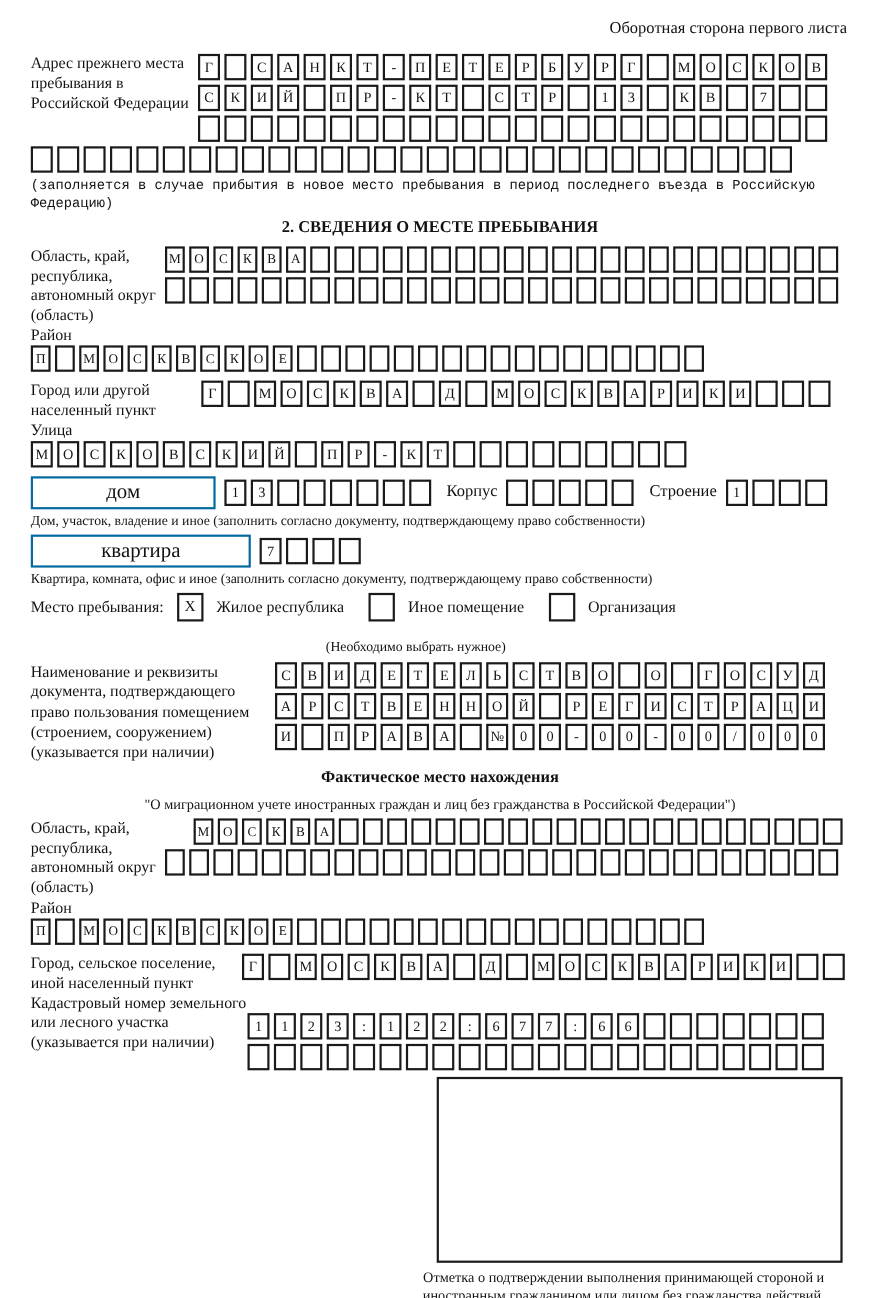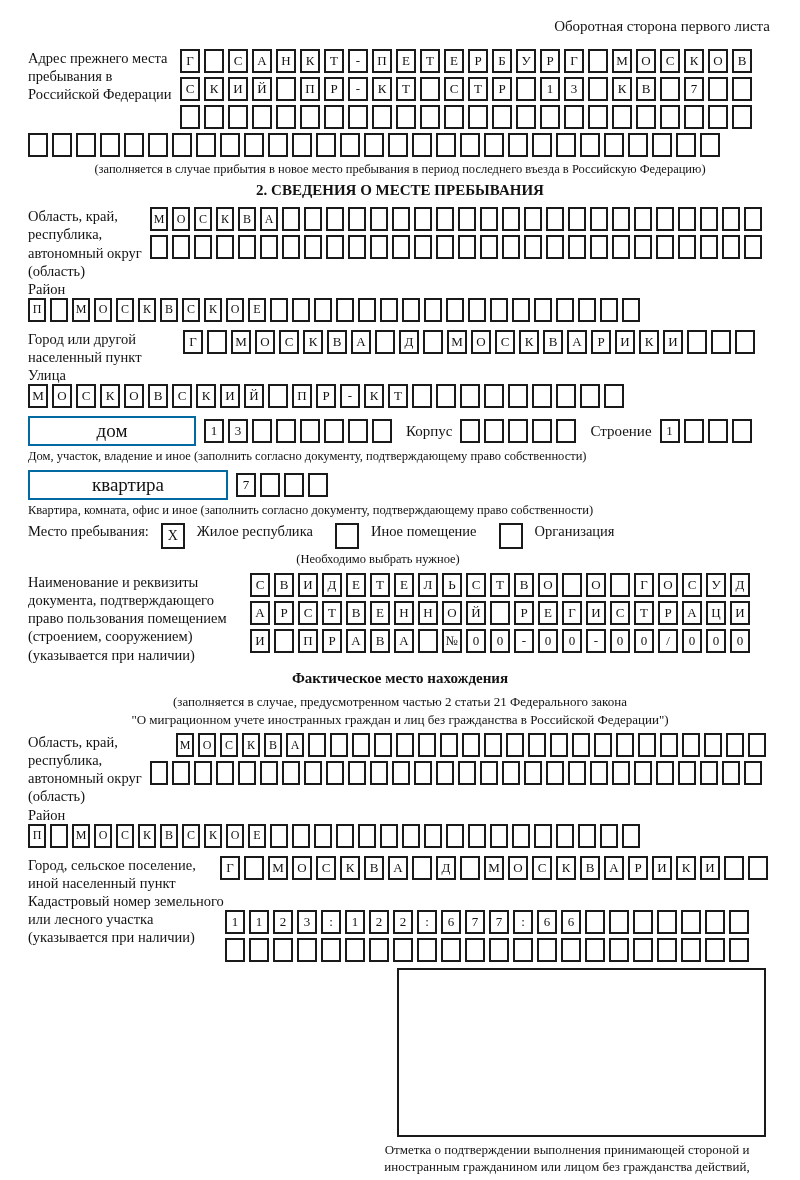--- a/index.html
+++ b/index.html
@@ -12,30 +12,30 @@
   .w152{width:152px;} .w122{width:122px;} .w155{width:155px;} .w222{width:222px;}
   .w192{width:192px;} .w197{width:197px;}
   .cellcol{display:flex;flex-direction:column;}
   .cells{display:flex;flex:none;margin-bottom:4px;}
   .cell{flex:none;display:flex;align-items:center;justify-content:center;
         width:20px;height:24px;border:2px solid #1a1a1a;margin-right:4px;
         font-size:13px;box-sizing:border-box;background:#fff;}
   .narrow .cell{width:18px;margin-right:4px;font-size:12px;}
   .indent26{margin-left:26px;}
   .small-note{font-size:12.5px;line-height:1.3;}
-  .center{text-align:center;}
+  .center{text-align:left;font-family:Liberation Mono, monospace;}
   .sec-title{font-weight:bold;font-size:15px;text-align:center;margin:4px 0 8px;}
   .namedbox{flex:none;display:flex;align-items:center;justify-content:center;
         border:2px solid #0369a1;height:30px;box-sizing:border-box;font-size:19px;}
   .dom-box{width:168px;margin-right:8px;}
   .kv-box{width:200px;margin-right:8px;}
   .inline-lbl{flex:none;font-size:15px;margin:5px 8px 0 10px;}
   .dom-row{margin-bottom:2px;align-items:center;}
   .under-note{margin:0 0 5px;}
-  .mesto-row{align-items:flex-start;margin-bottom:2px;}
+  .mesto-row{align-items:center;margin-bottom:15px;}
   .mesto-label{font-size:14.5px;margin-right:12px;}
   .checkbox{flex:none;display:flex;align-items:center;justify-content:center;
         width:24px;height:26px;border:2px solid #1a1a1a;box-sizing:border-box;
         font-size:14px;margin-right:12px;}
   .opt-label{font-size:14.5px;margin-right:22px;}
   .mesto-note{margin:0 0 6px;padding-left:150px;width:400px;box-sizing:content-box;
         text-align:center;}
   .fact-note{font-size:13px;line-height:1.4;text-align:center;}
   .stamp-box{width:365px;height:165px;border:2px solid #1a1a1a;
         margin:2px 6px 4px auto;}
@@ -450,21 +450,20 @@
           <span class="cell">0</span>
           <span class="cell">/</span>
           <span class="cell">0</span>
           <span class="cell">0</span>
           <span class="cell">0</span>
         </div>
     </div>
   </div>
 
   <div class="sec-title" style="margin-bottom:6px">Фактическое место нахождения</div>
-  <div class="fact-note">(заполняется в случае, предусмотренном частью 2 статьи 21 Федерального закона</div>
   <div class="fact-note mb4">"О миграционном учете иностранных граждан и лиц без гражданства в Российской Федерации")</div>
 
   <div class="frow">
     <div class="rlabel w122">Область, край, республика, автономный округ (область)</div>
     <div class="cellcol">
       <div class="cells narrow indent26">
           <span class="cell">М</span>
           <span class="cell">О</span>
           <span class="cell">С</span>
           <span class="cell">К</span>

